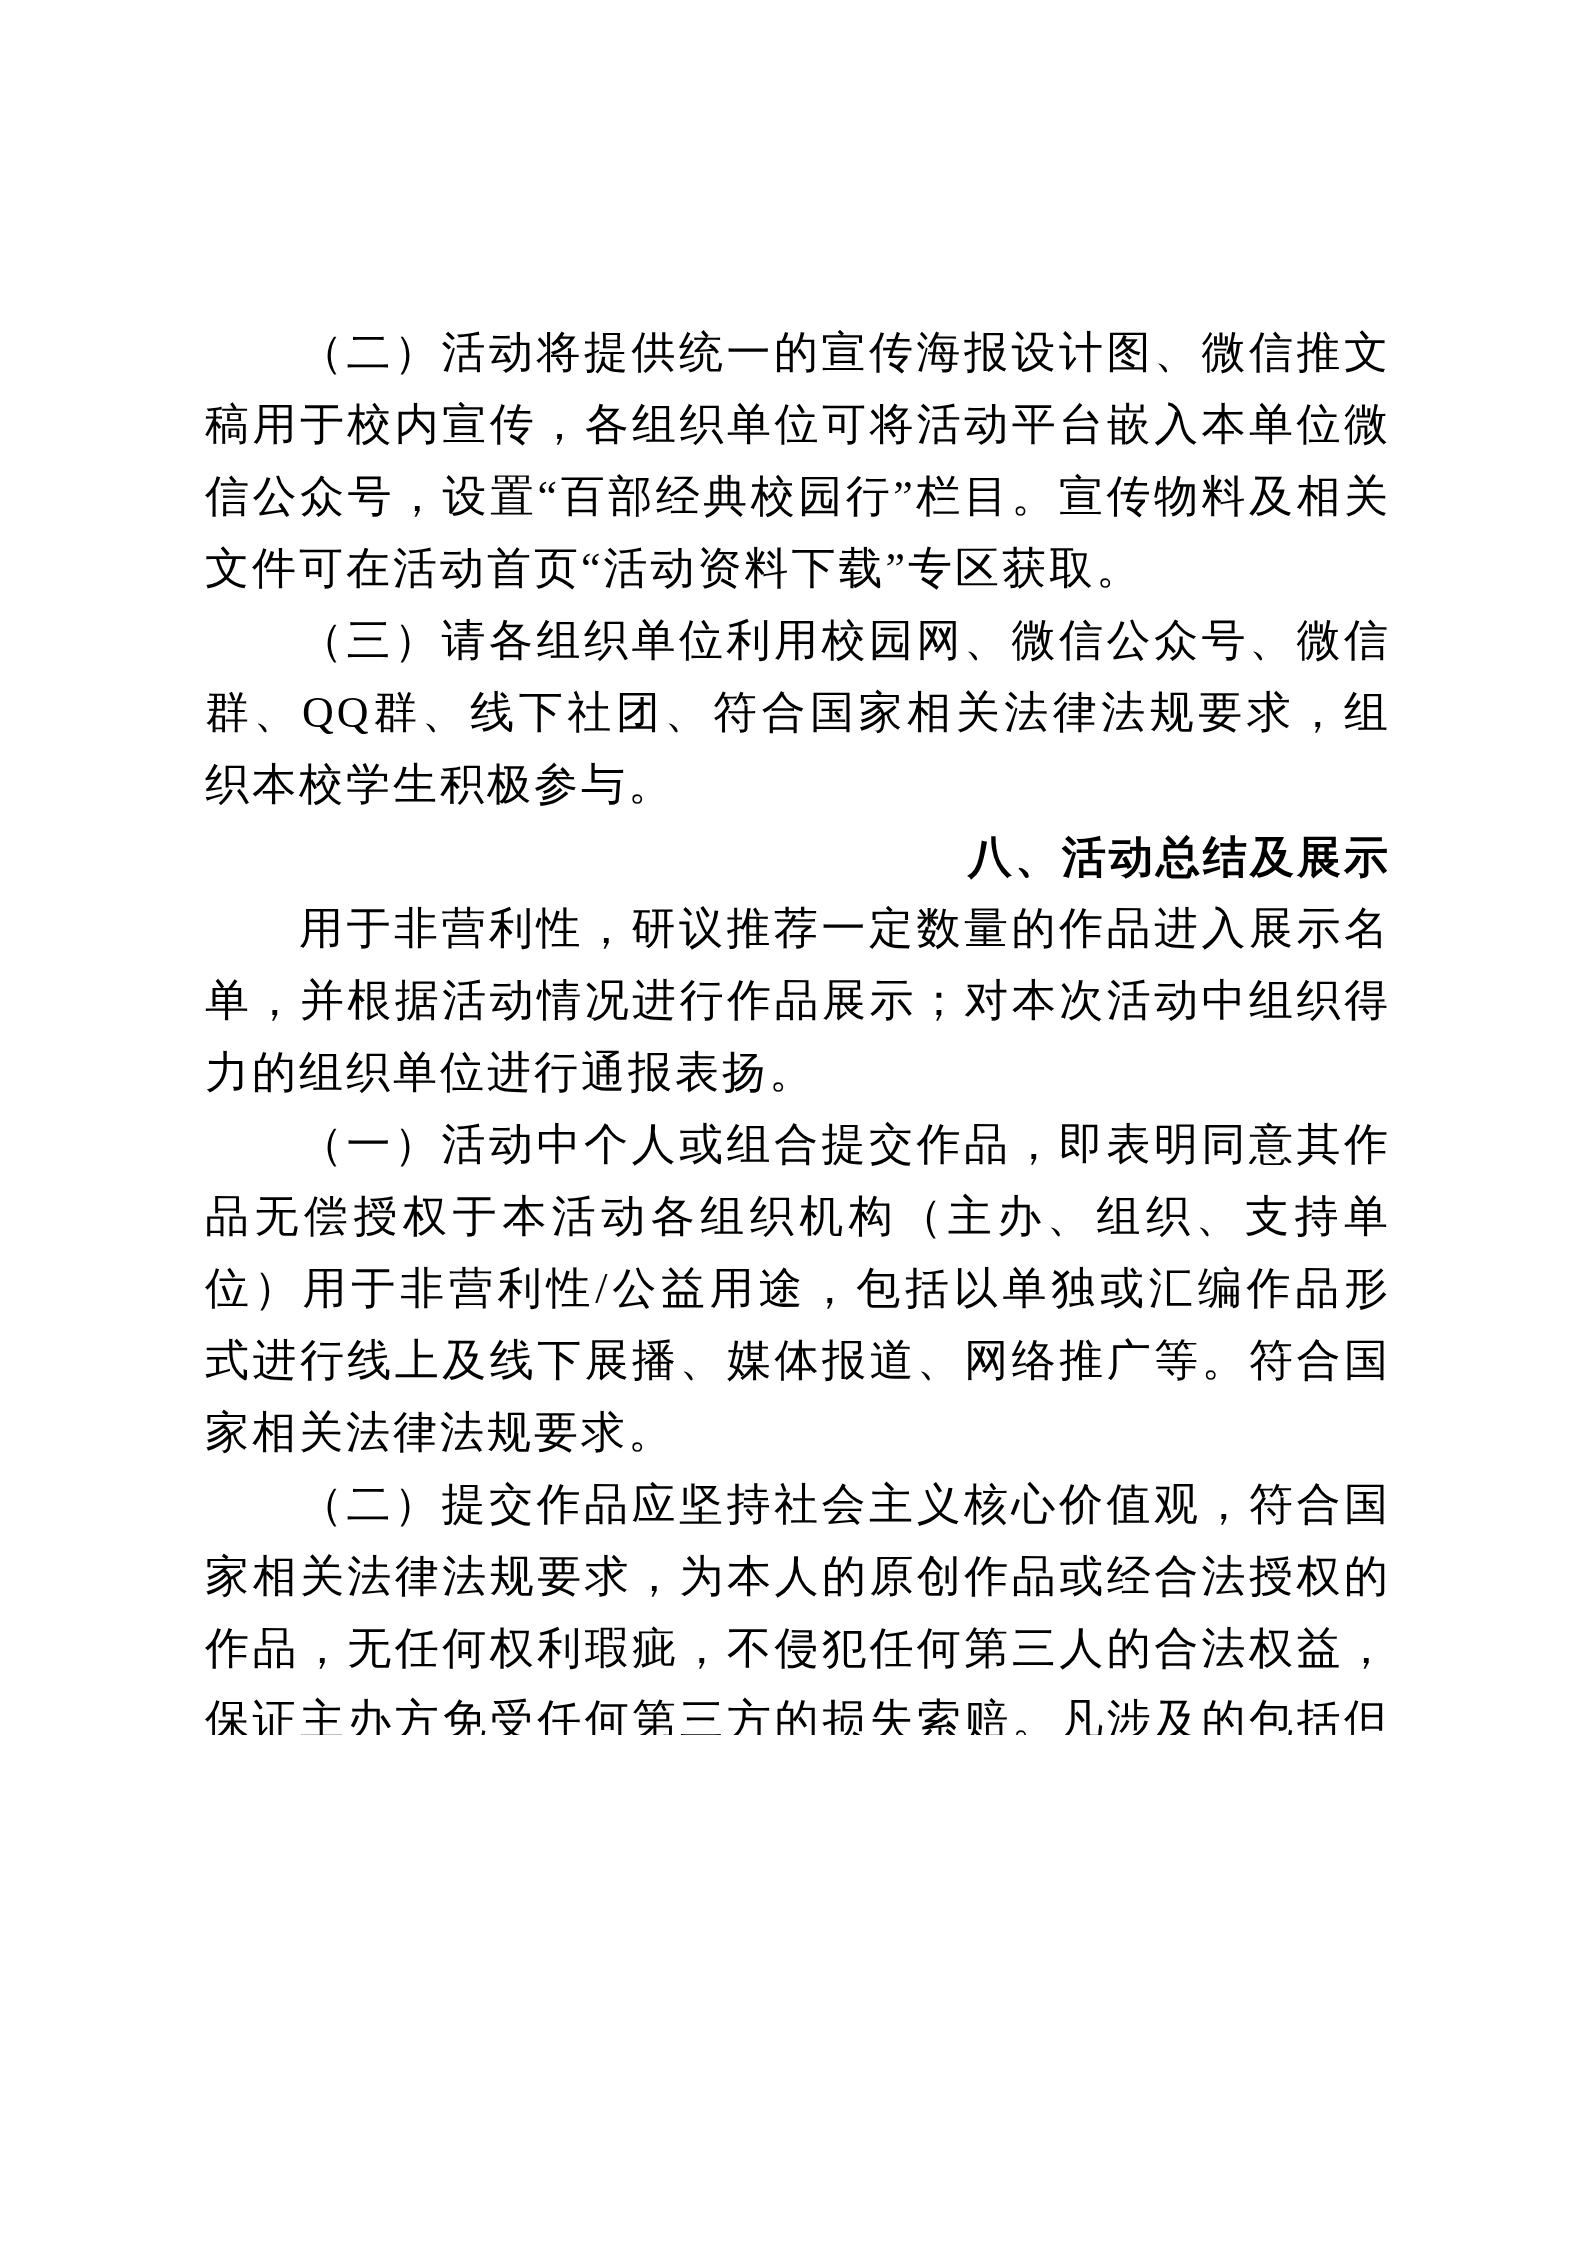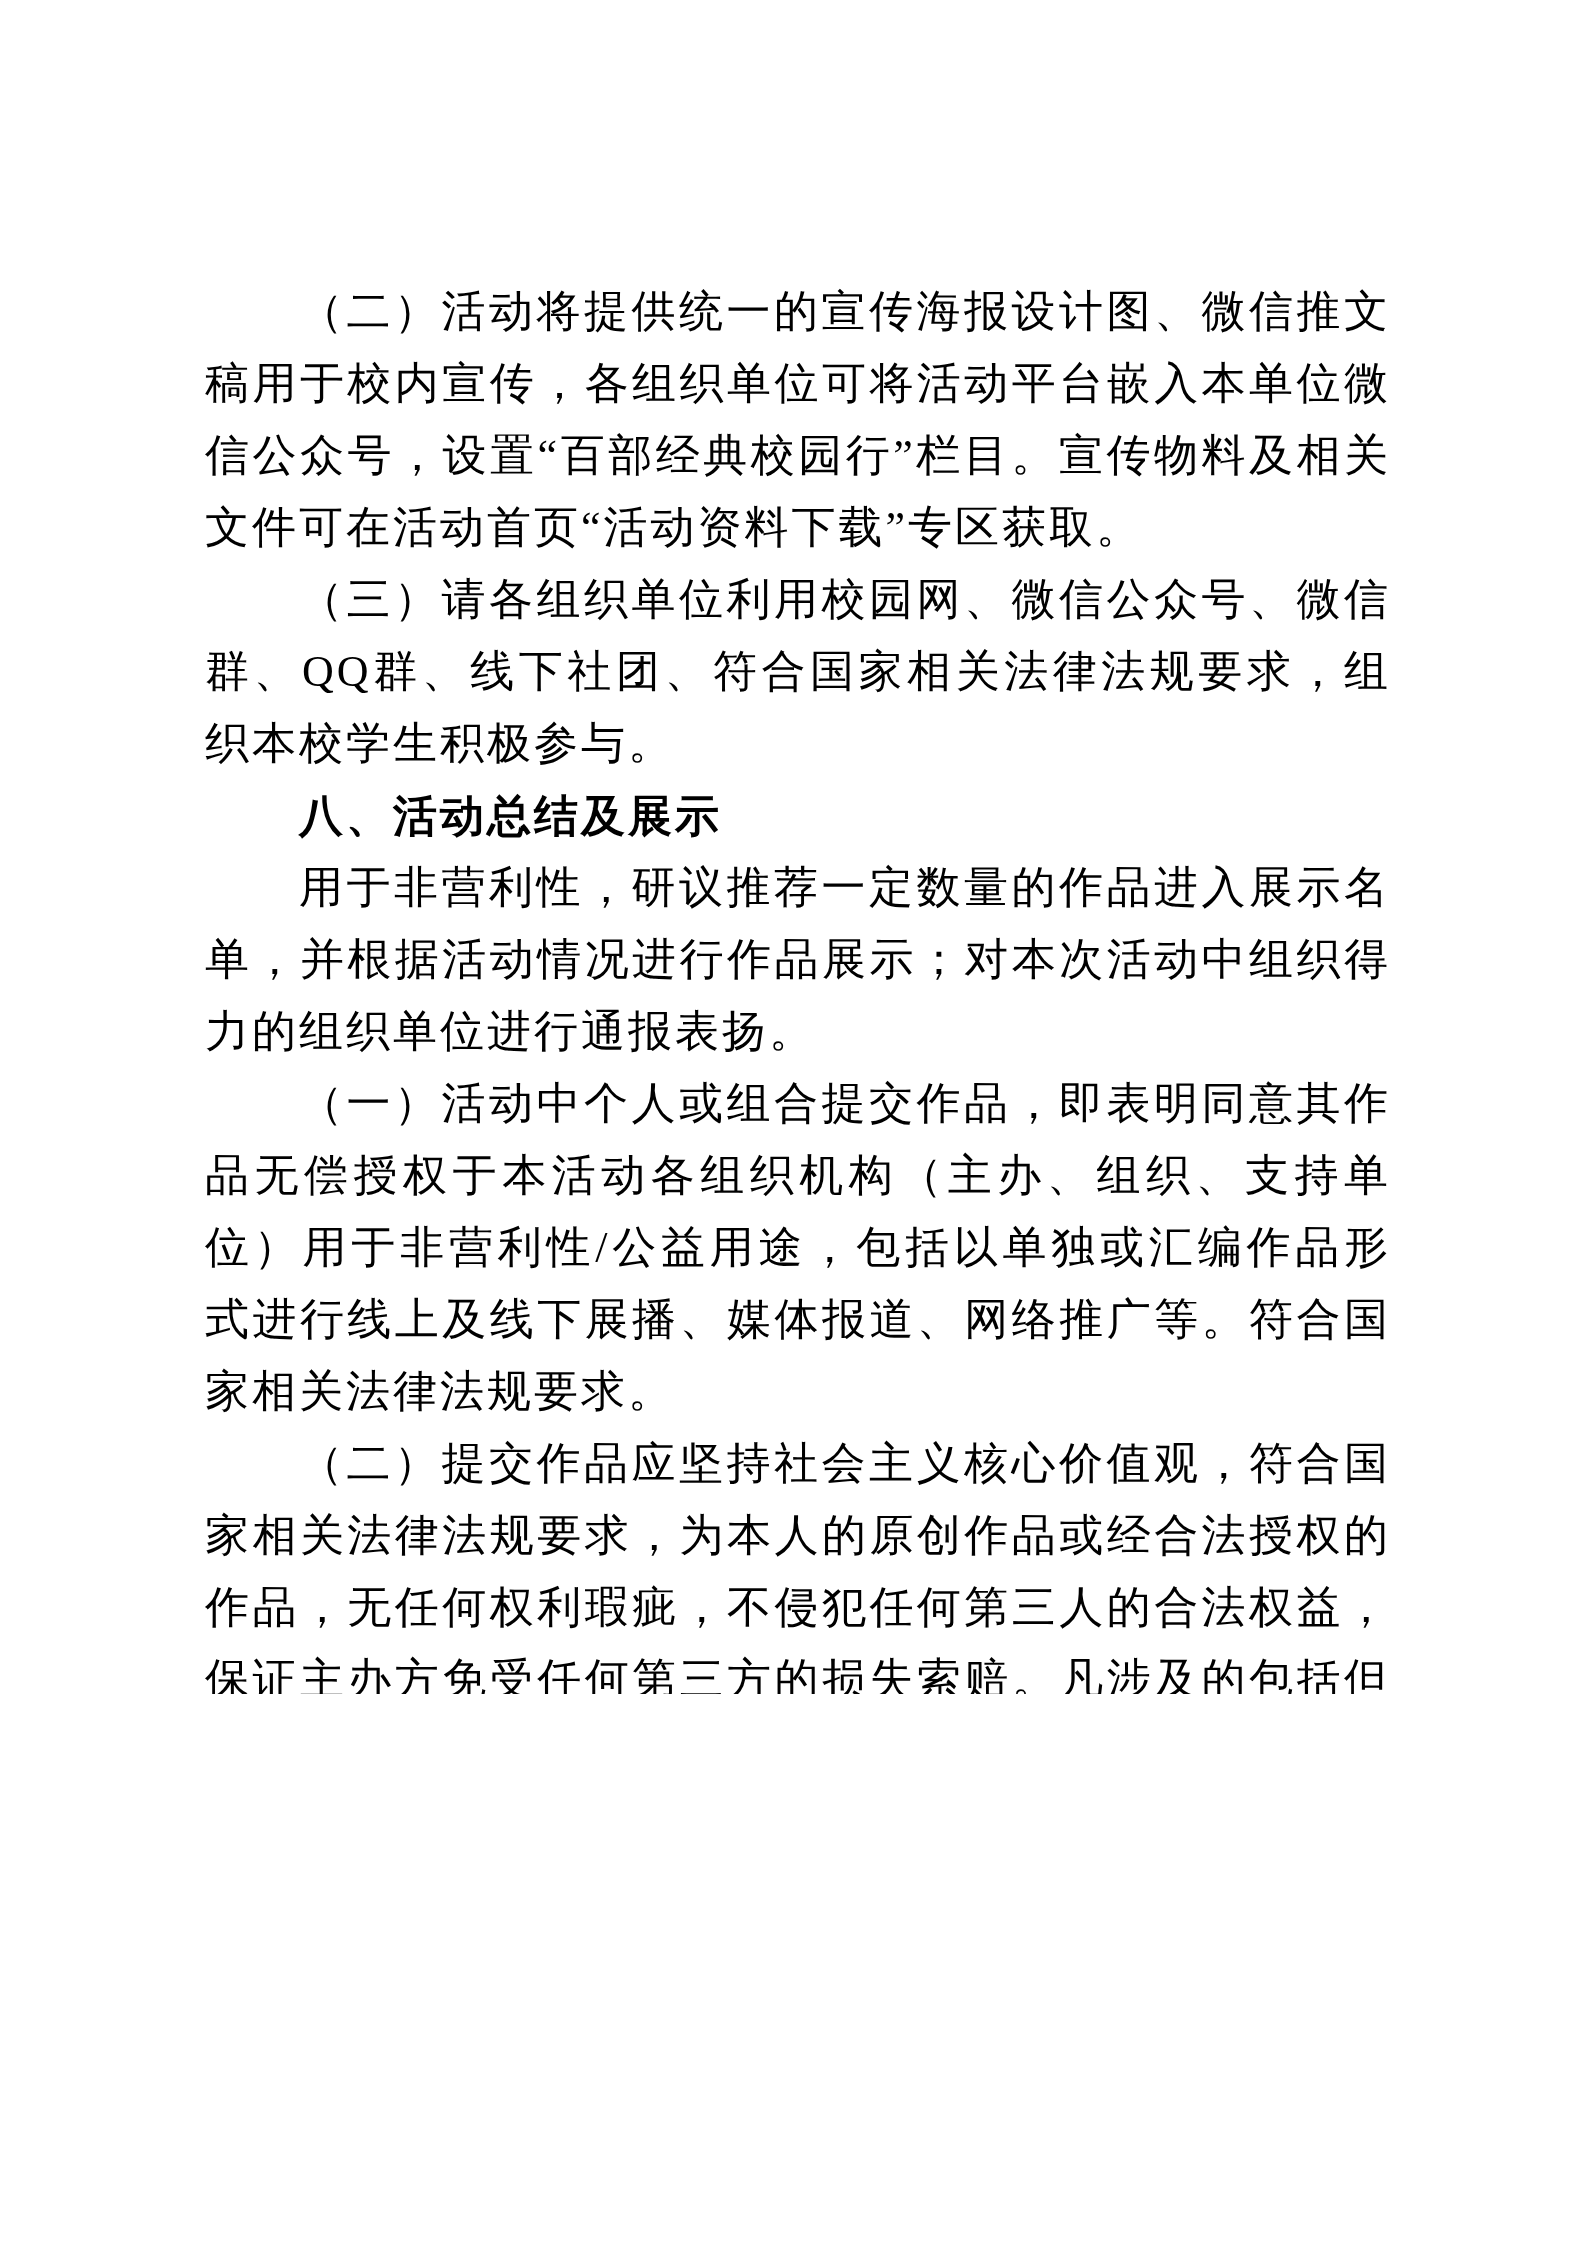--- a/index.html
+++ b/index.html
@@ -3,20 +3,21 @@
 <meta charset="utf-8">
 <style>
   html, body { margin: 0; padding: 0; }
   .page {
     position: relative;
     width: 1587px;
     height: 1694px;
     background: #ffffff;
     overflow: hidden;
     color: #000000;
+    margin-top: 41px;
   }
   .content {
     position: absolute;
     left: 205px;
     top: 276px;
     width: 1186px;
   }
   .para {
     font-family: "Liberation Serif", "DejaVu Serif", serif;
     font-size: 44px;
@@ -27,21 +28,21 @@
     text-justify: inter-character;
     margin: 0;
     font-weight: 400;
   }
   .heading {
     font-family: "Liberation Sans", "DejaVu Sans", sans-serif;
     font-size: 44px;
     line-height: 72px;
     letter-spacing: 3px;
     text-indent: 94px;
-    text-align: left;
+    text-align: right;
     margin: 0;
     font-weight: 700;
   }
   .footer {
     position: absolute;
     top: 2042px;
     left: 0;
     width: 100%;
     text-align: center;
     font-family: "Liberation Serif", "DejaVu Serif", serif;

